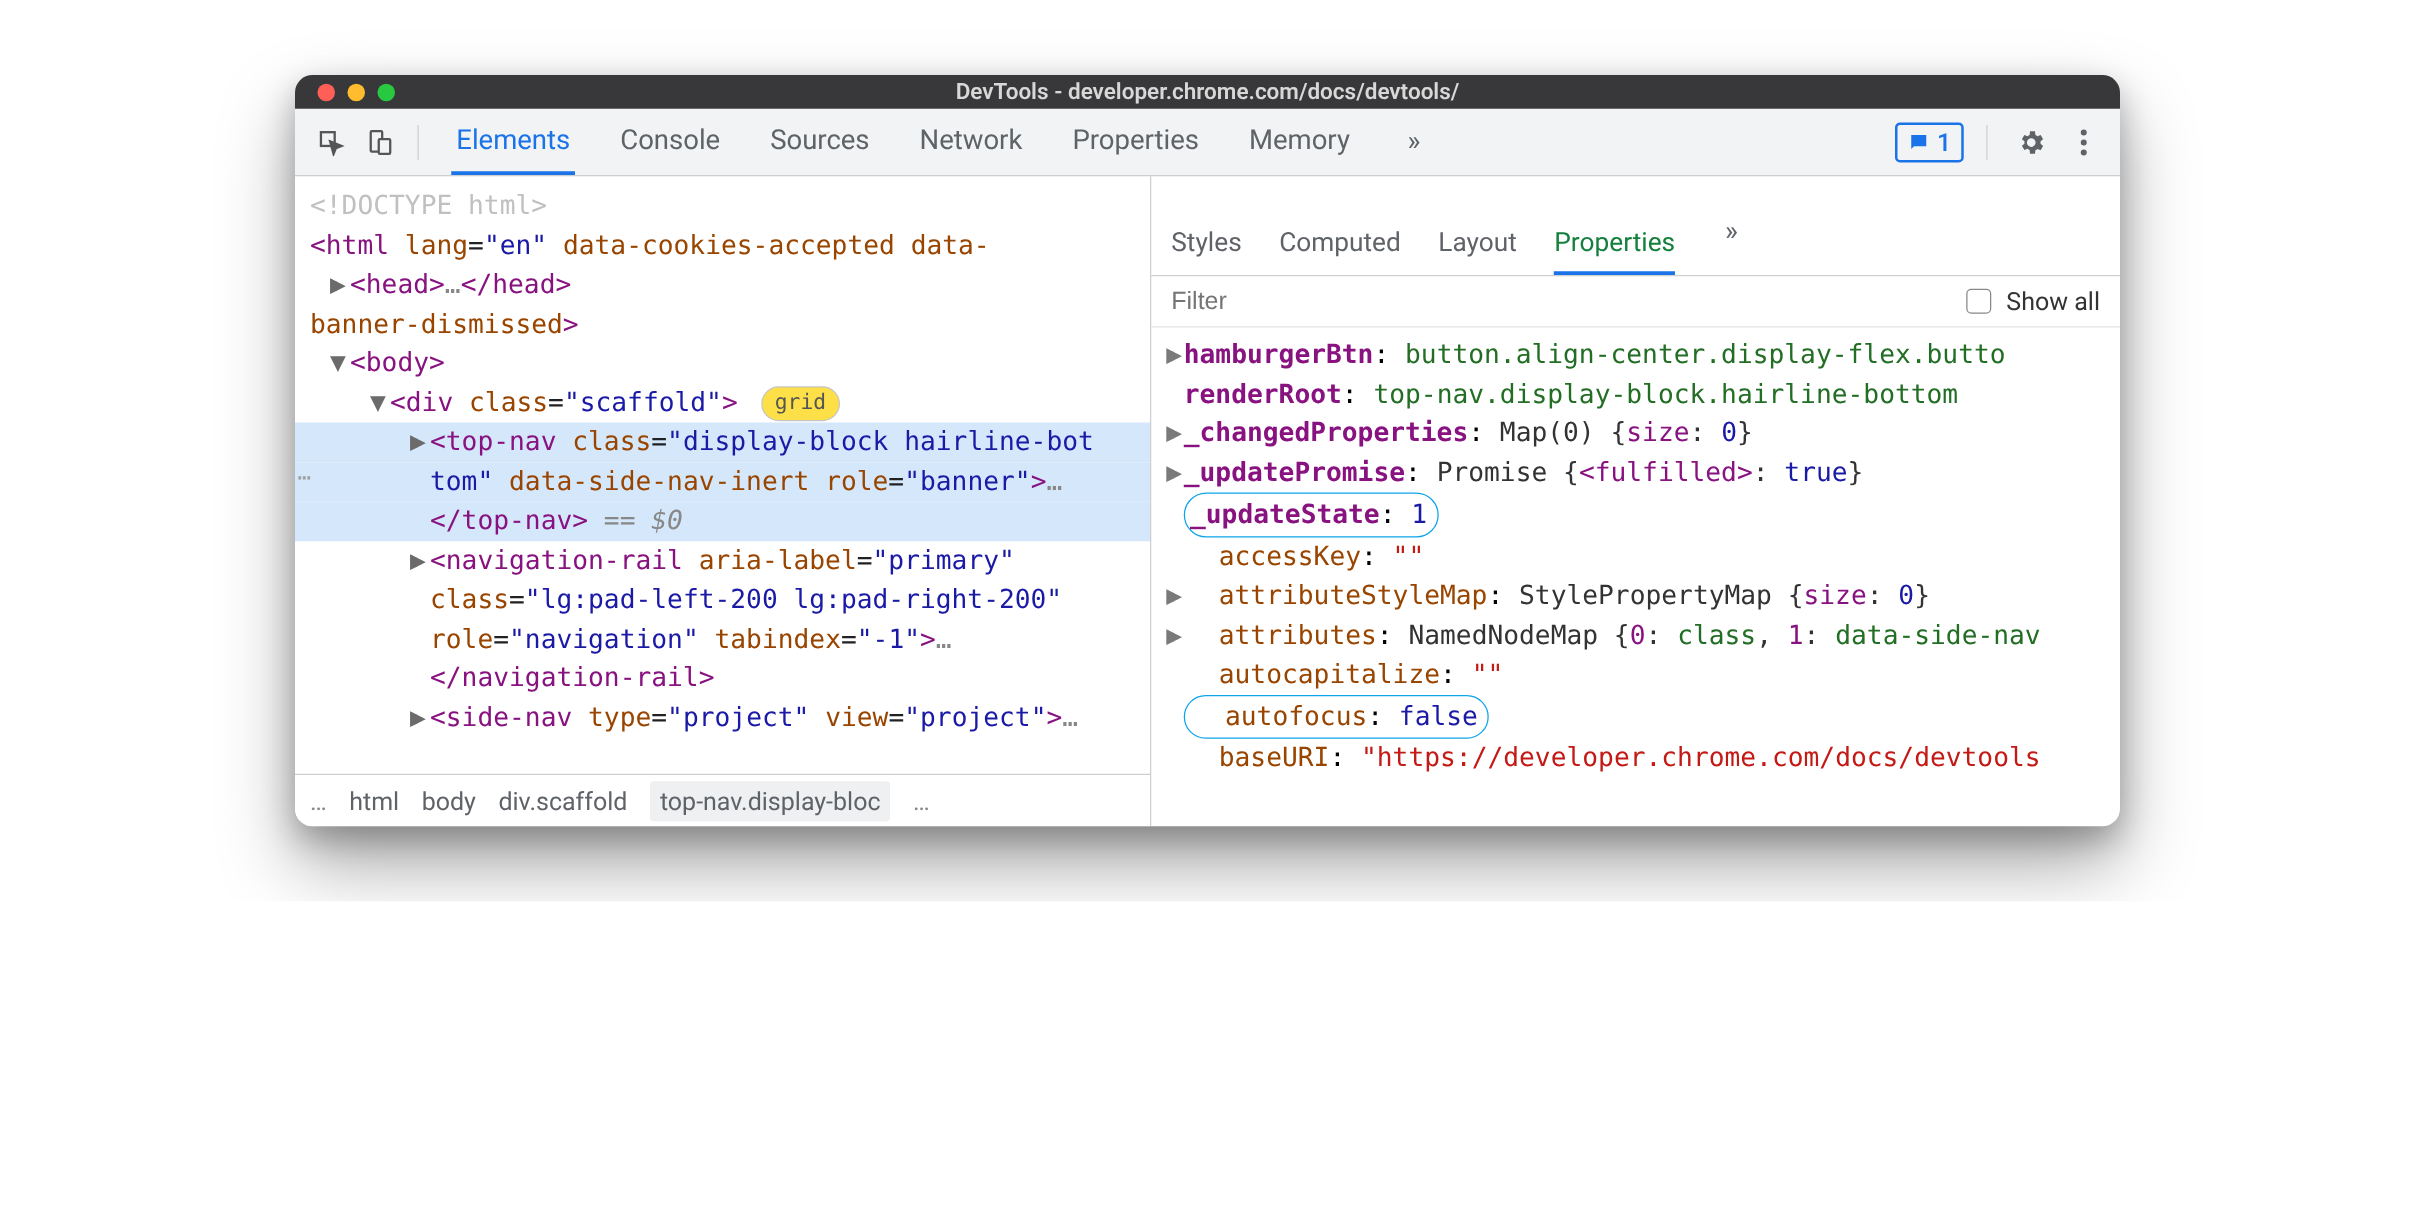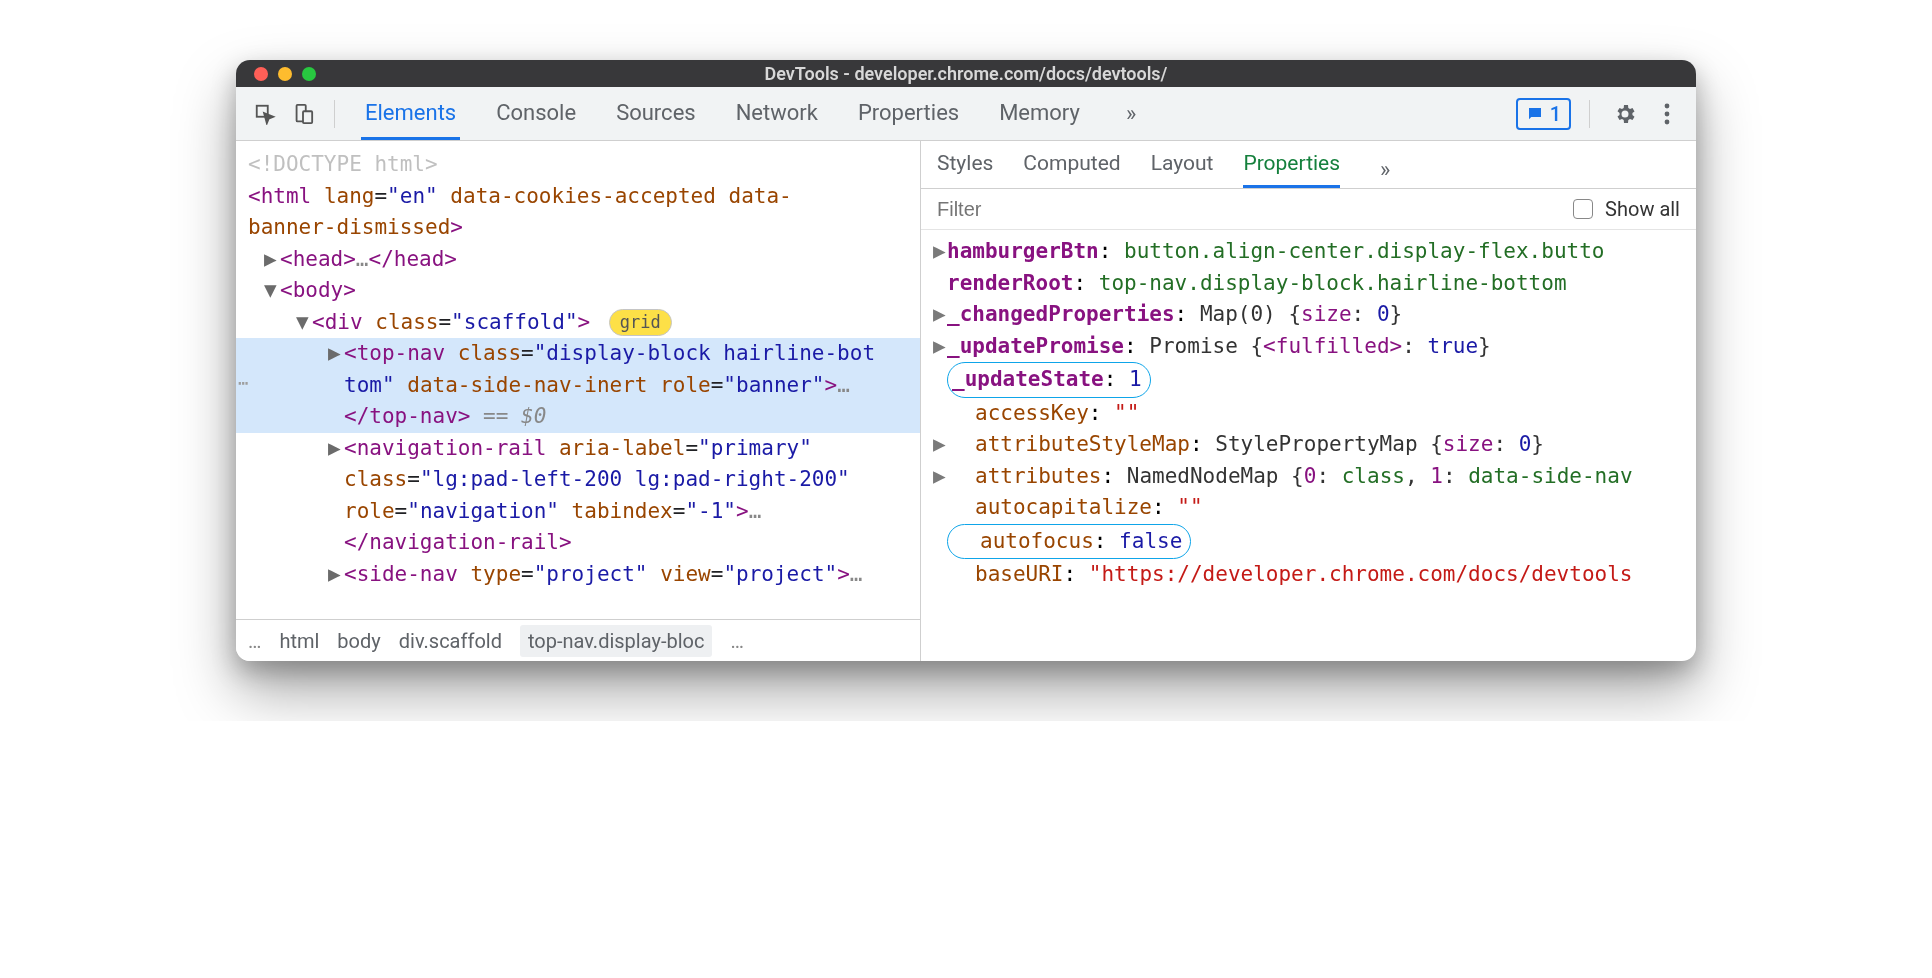--- a/index.html
+++ b/index.html
@@ -100,21 +100,21 @@
     display:flex; align-items:center; gap:18px; padding:0 12px;
     font-size:20px; color:#5f6368;
   }
   .crumbs .sel { background:#eef0f2; padding:4px 8px; border-radius:3px; color:#5f6368;}
   .crumbs .dots { color:#888; }
   .right-pane { flex:1; display:flex; flex-direction:column; }
   .sidebar-tabs {
     display:flex; align-items:center; gap:30px; padding: 10px 16px 0 16px;
     border-bottom:1px solid #cfcfcf; font-size:21px; color:#5f6368;
   }
-  .sidebar-tab { padding-bottom:10px; border-bottom:3px solid transparent; cursor:pointer;}
+  .sidebar-tab { padding-bottom:10px; border-bottom:3px solid transparent; cursor:pointer;margin-top:32px;}
   .sidebar-tab.active { color:#15803d; border-bottom-color:#1a73e8; }
   .filter-row {
     display:flex; align-items:center; gap:12px; padding:8px 16px;
     border-bottom:1px solid #e4e4e4; font-size:20px;
   }
   .filter-row input {
     flex:1; border:none; outline:none; font-size:20px; color:#5f6368;
   }
   .checkbox { width:20px; height:20px; border:1.5px solid #888; border-radius:4px; }
   .props {
@@ -202,26 +202,26 @@
 
     <div class="left-pane">
       <div class="dom-tree">
         <div class="left-gutter">⋯</div>
 
         <div class="dom-line doctype">&lt;!DOCTYPE html&gt;</div>
 
         <div class="dom-line">
           <span class="tag">&lt;html</span> <span class="attr-name">lang</span>=<span class="attr-val">"en"</span> <span class="attr-name">data-cookies-accepted</span> <span class="attr-name">data-</span>
         </div>
+        <div class="dom-line indent1">
+          <span class="arrow">▶</span><span class="tag">&lt;head&gt;</span><span class="text-dim">…</span><span class="tag">&lt;/head&gt;</span>
+        </div>
+
         <div class="dom-line">
           <span class="attr-name">banner-dismissed</span><span class="tag">&gt;</span>
-        </div>
-
-        <div class="dom-line indent1">
-          <span class="arrow">▶</span><span class="tag">&lt;head&gt;</span><span class="text-dim">…</span><span class="tag">&lt;/head&gt;</span>
         </div>
 
         <div class="dom-line indent1">
           <span class="arrow">▼</span><span class="tag">&lt;body&gt;</span>
         </div>
 
         <div class="dom-line indent2">
           <span class="arrow">▼</span><span class="tag">&lt;div</span> <span class="attr-name">class</span>=<span class="attr-val">"scaffold"</span><span class="tag">&gt;</span>
           <span class="grid-badge">grid</span>
         </div>

